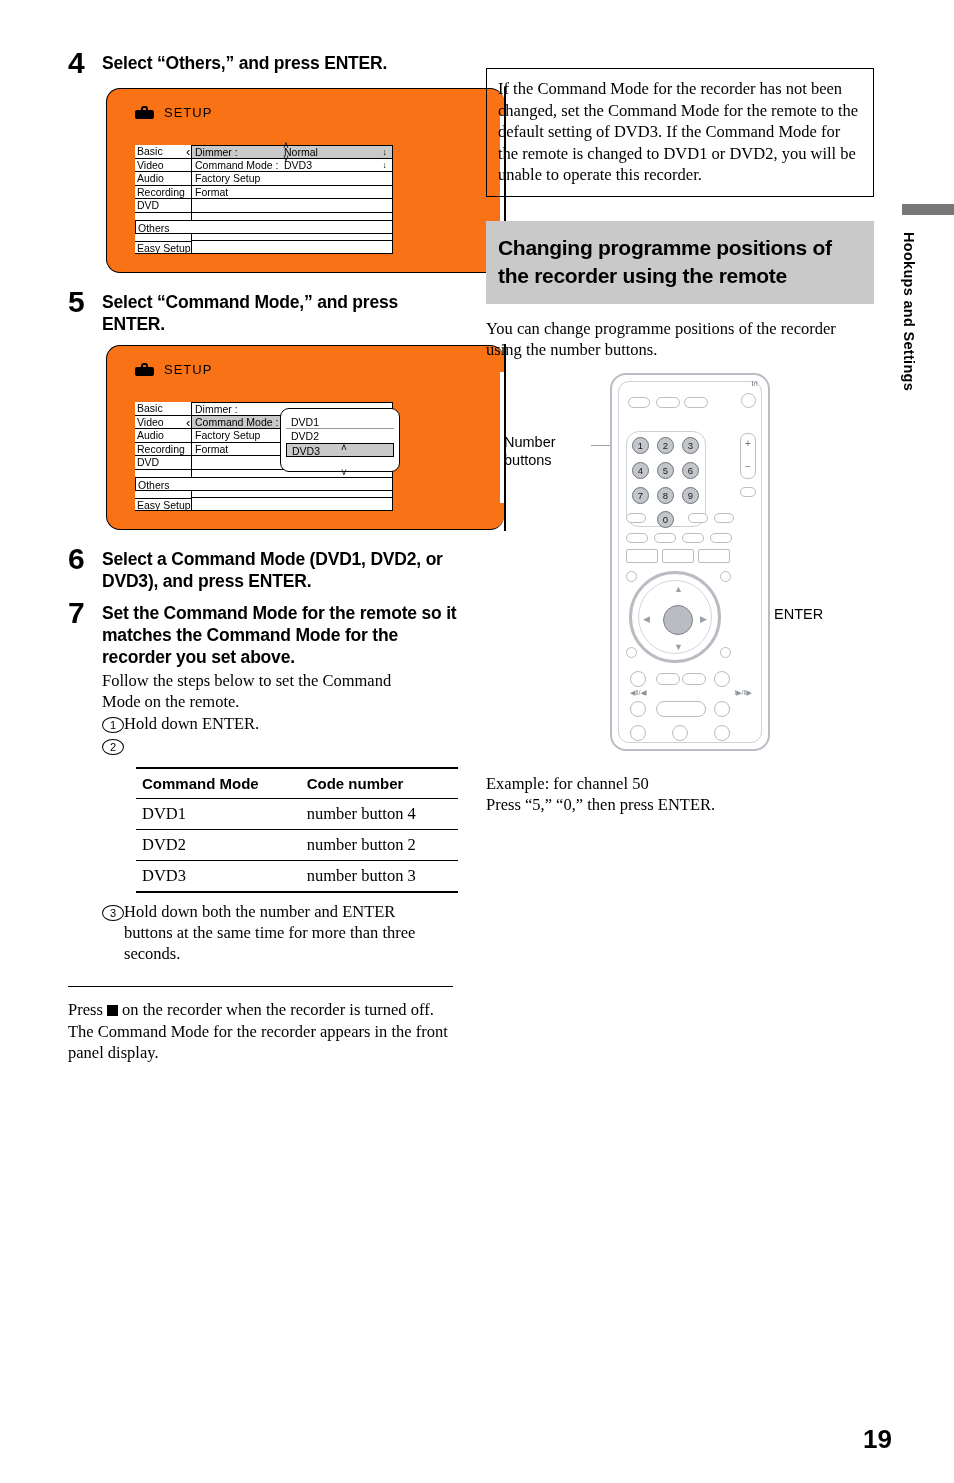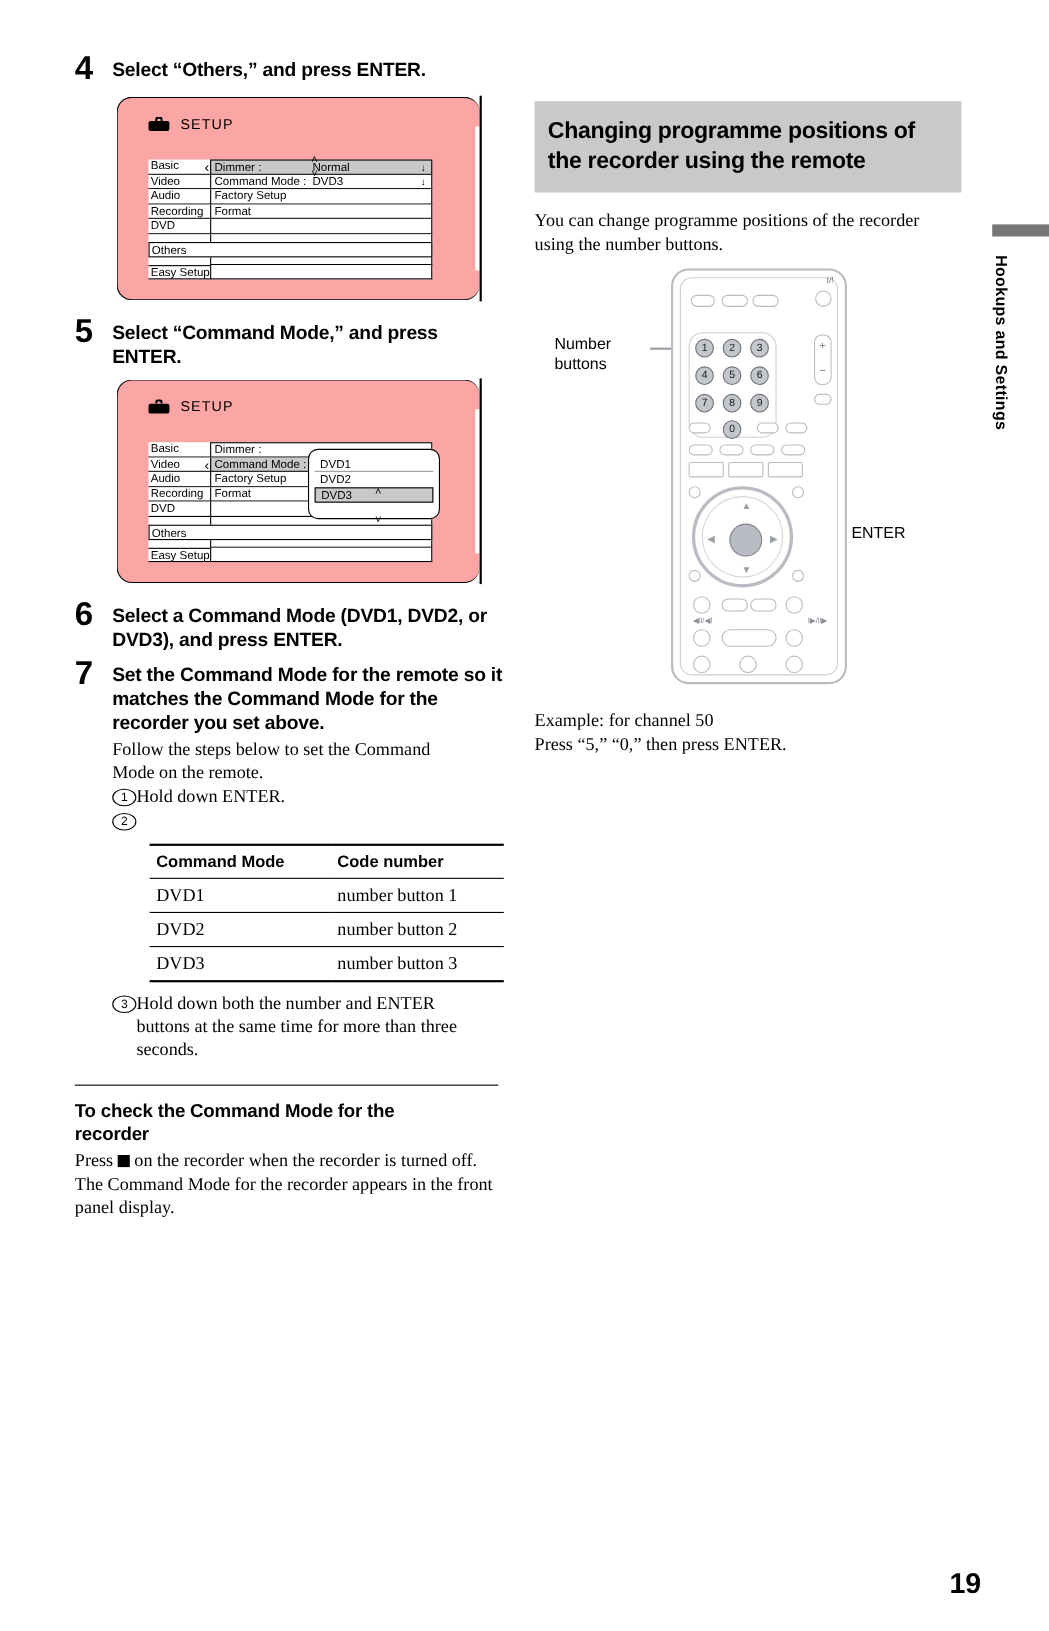--- a/index.html
+++ b/index.html
@@ -44,27 +44,27 @@
     margin-left: 34px;
     font-family: "Liberation Serif", serif;
     font-size: 16.5px;
     line-height: 21px;
   }
 
   
   .osd-wrap { margin: 10px 0 14px 38px; position: relative; width: 330px; }
   .osd {
     position: relative;
-    width: 330px;
+    width: 398px;
     height: 185px;
     border: 1.6px solid #000;
     border-left-color: #000;
     border-radius: 14px;
     border-right: none;
-    background: #fca5a5;
+    background: #f97316;
     overflow: visible;
   }
   .osd::after {
     content: "";
     position: absolute;
     right: -1.6px; top: -1.6px; bottom: -1.6px;
     width: 1.6px; background: #000;
   }
   .osd-cut { 
     position: absolute; right: -3px; top: 14%; height: 72%; width: 7px; background: #fff;
@@ -464,21 +464,21 @@
     <table class="cm">
       <thead>
         <tr>
           <th>Command Mode</th>
           <th class="c2">Code number</th>
         </tr>
       </thead>
       <tbody>
         <tr>
           <td>DVD1</td>
-          <td class="c2">number button 1</td>
+          <td class="c2">number button 4</td>
         </tr>
         <tr>
           <td>DVD2</td>
           <td class="c2">number button 2</td>
         </tr>
         <tr>
           <td>DVD3</td>
           <td class="c2">number button 3</td>
         </tr>
       </tbody>
@@ -486,26 +486,26 @@
 
     <div class="step-body" style="margin-left:34px;">
       <div class="substep">
         <div class="circnum">3</div>
         <div class="substep-text" style="width:318px;">Hold down both the number and ENTER buttons at the same time for more than three seconds.</div>
       </div>
     </div>
 
     <hr class="rule-thin">
 
-    <h3 class="sub" style="width:350px;">To check the Command Mode for the recorder</h3>
     <p class="body" style="width:385px;"><span>Press</span> <span class="sq"></span> <span>on the recorder when the recorder is turned off. The Command Mode for the recorder appears in the front panel display.</span></p>
   </div>
 
   <div class="col-right">
 
+    <div class="notebox">If the Command Mode for the recorder has not been changed, set the Command Mode for the remote to the default setting of DVD3. If the Command Mode for the remote is changed to DVD1 or DVD2, you will be unable to operate this recorder.</div>
 
     <div class="sec-head">Changing programme positions of the recorder using the remote</div>
 
     <div class="sec-intro">You can change programme positions of the recorder using the number buttons.</div>
 
     <div class="remote-area">
 
       <div class="callout-text" style="left:18px; top:60px; width:90px;">Number buttons</div>
       <div class="leader" style="left:105px; top:72px; width:48px; height:1.6px;"></div>
 

